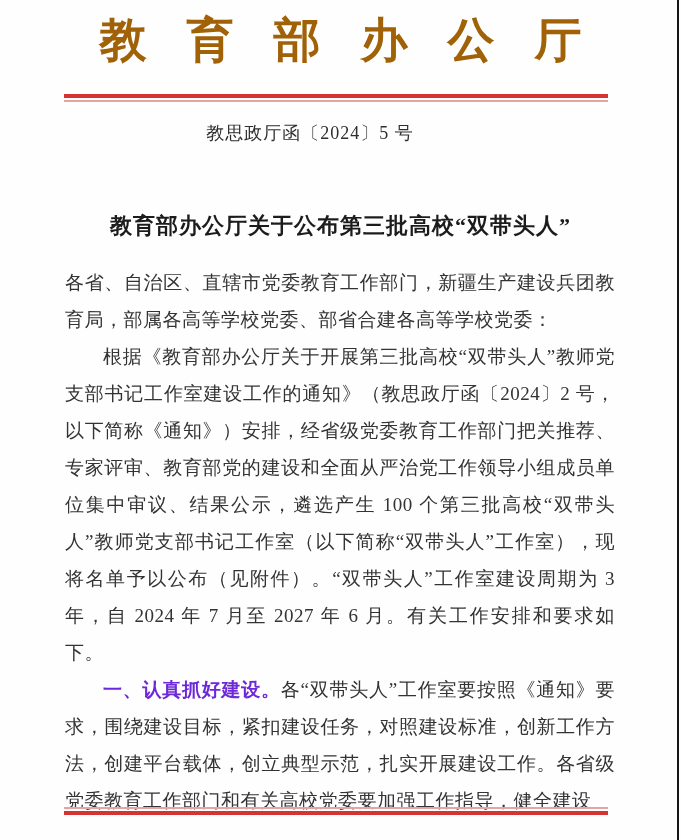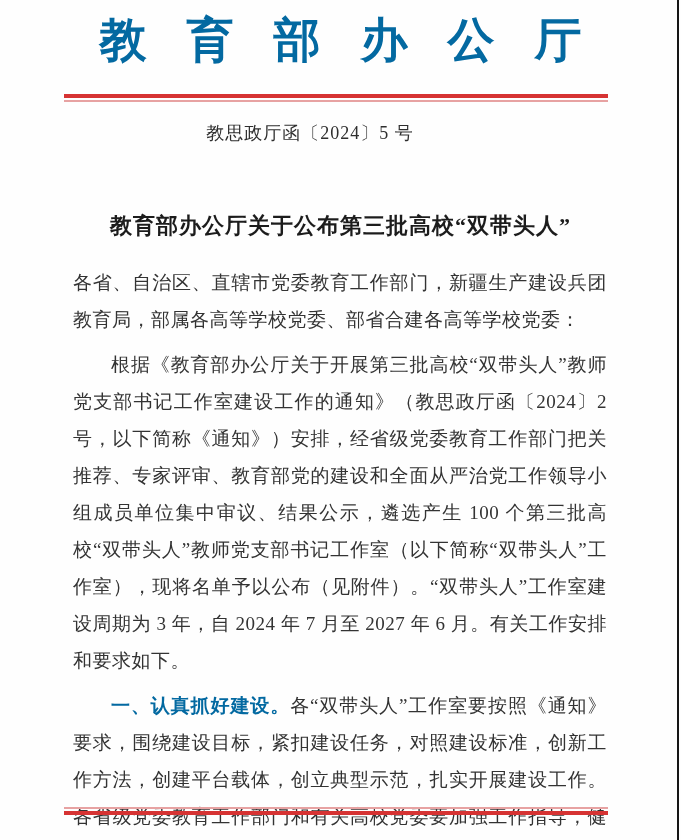--- a/index.html
+++ b/index.html
@@ -28,21 +28,21 @@
   .letterhead {
     padding-top: 15px;
     line-height: 50px;
     text-align: center;
     white-space: nowrap;
   }
   .letterhead .agency {
     display: inline-block;
     font-size: 47px;
     font-weight: bold;
-    color: #0369a1;
+    color: #a16207;
     letter-spacing: 40px;
     margin-right: -40px;
   }
   
   .rule-top {
     margin: 18px 0 0 64px;
     width: 544px;
     height: 2px;
     border-top: 4px solid #d63333;
     border-bottom: 2px solid #e7a2a2;
@@ -67,29 +67,29 @@
   }
   .body-text {
     margin: 17px 66px 0 65px;
     font-size: 19px;
     line-height: 37px;
     color: #333333;
     letter-spacing: 0.5px;
     text-align: justify;
   }
   .body-text p {
-    margin: 8px;
+    margin: 0;
     padding: 0;
   }
   .body-text p.indent {
     text-indent: 2em;
   }
   .body-text .lead-bold {
     font-weight: bold;
-    color: #0369a1;
+    color: #6d28d9;
   }
   
   .rule-bottom {
     position: absolute;
     left: 64px;
     top: 807px;
     width: 544px;
     height: 2px;
     border-top: 2px solid #e7a2a2;
     border-bottom: 4px solid #d63333;

